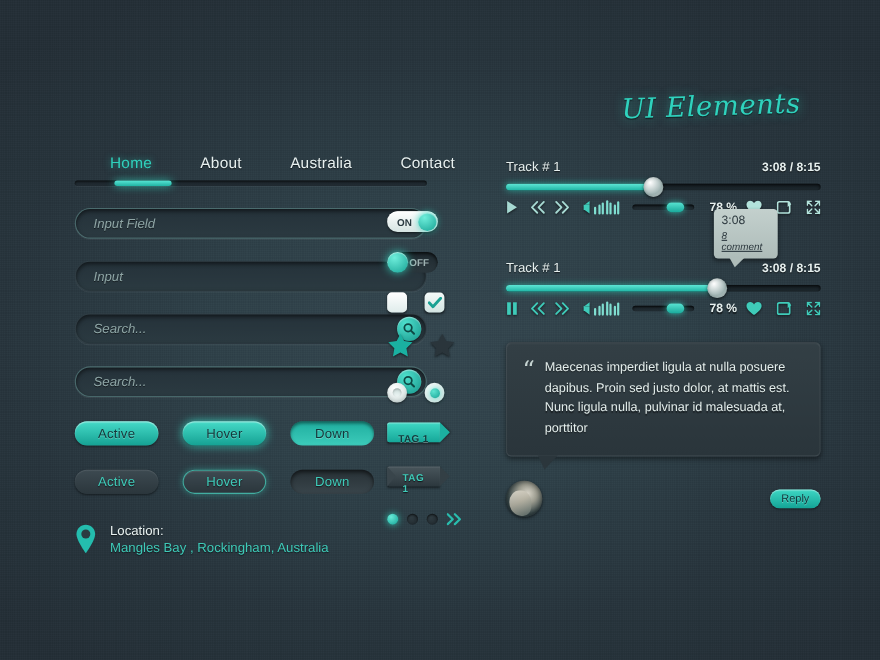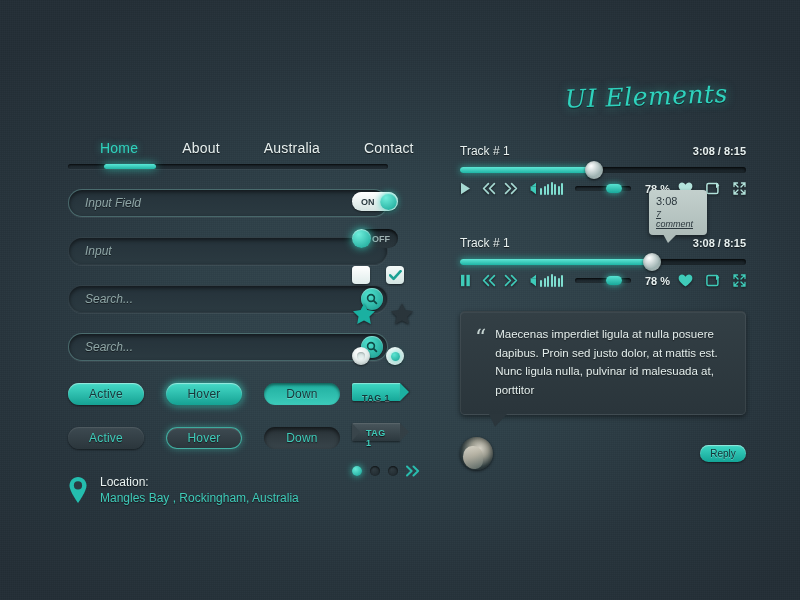--- a/index.html
+++ b/index.html
@@ -509,21 +509,21 @@
               <path d="M1 4.5 L1 1 L4.5 1 M12 4.5 L12 1 L8.5 1 M1 8.5 L1 12 L4.5 12 M12 8.5 L12 12 L8.5 12 M1 1 L5 5 M12 1 L8 5 M1 12 L5 8 M12 12 L8 8" fill="none" stroke="#b3e3dc" stroke-width="1.3" stroke-linecap="round"></path>
             </svg>
         </span>
       </span>
     </div>
   </div>
 
   <div class="player" style="margin-top:41px;">
     <div class="tooltip">
       <div class="t1">3:08</div>
-      <div class="t2">7 comment</div>
+      <div class="t2">8 comment</div>
     </div>
     <div class="p-head">
       <span class="p-title">Track # 1</span>
       <span class="p-time">3:08 / 8:15</span>
     </div>
     <div class="p-track">
       <div class="fill" style="width:67%"></div>
       <div class="knob" style="left:calc(67% - 9px)"></div>
     </div>
     <div class="p-ctrls">

